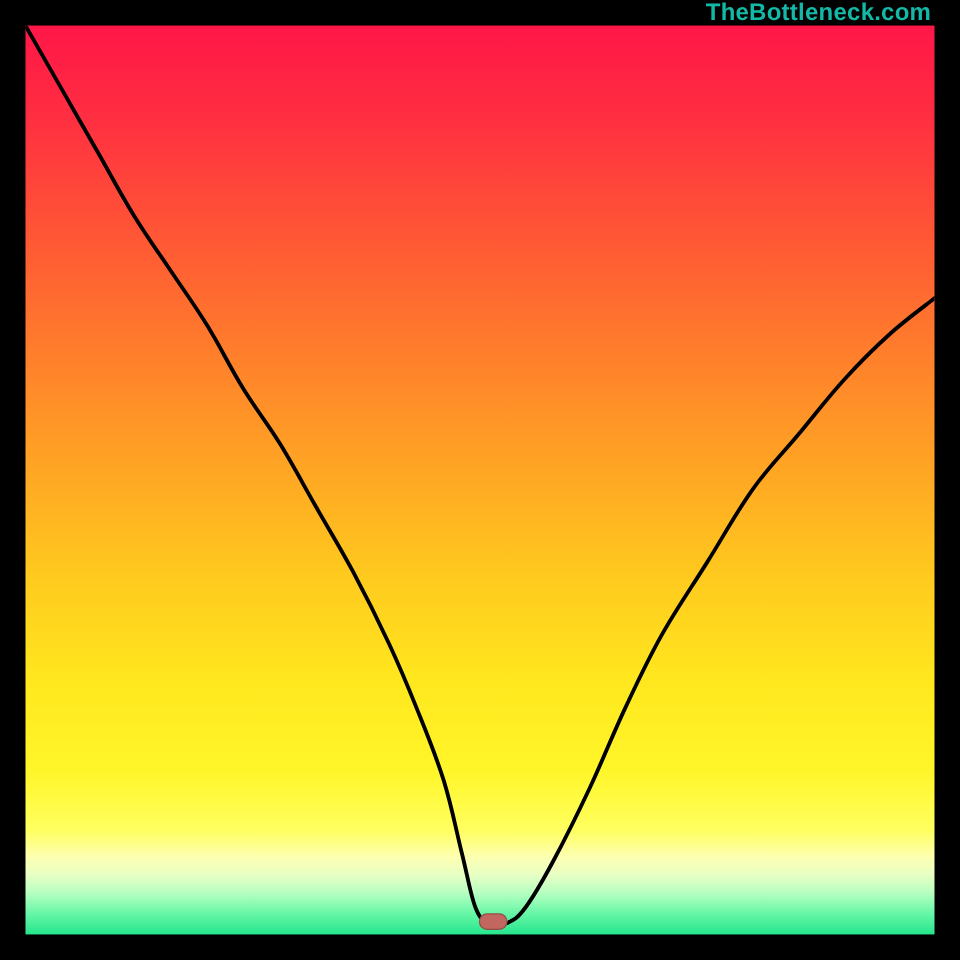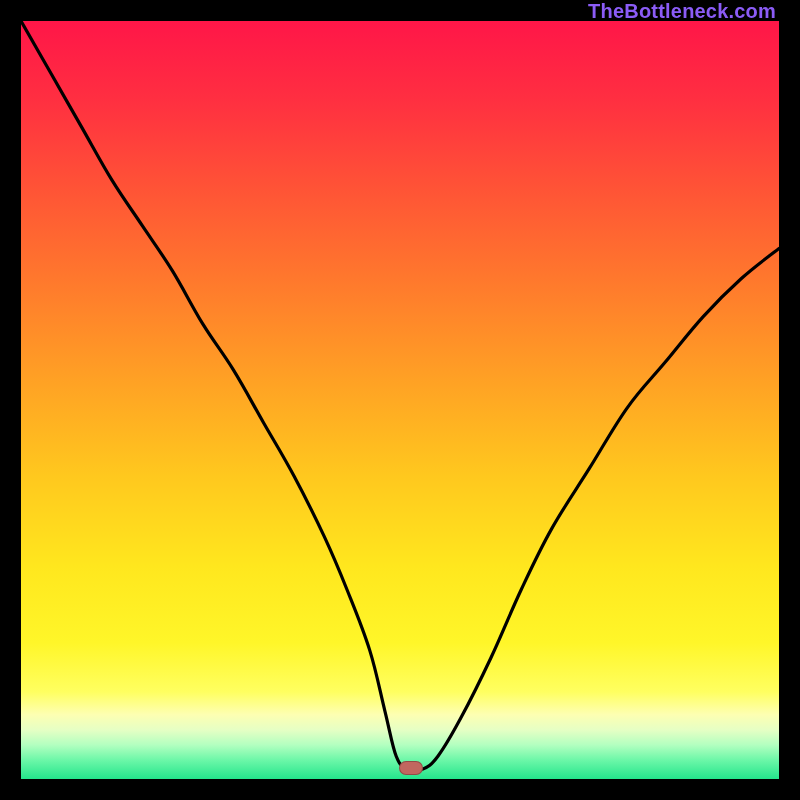--- a/index.html
+++ b/index.html
@@ -45,21 +45,21 @@
     width: 24px;
     height: 14px;
     border-radius: 7px;
     transform: translate(-50%, -50%);
     box-shadow: 0 0 0 1px rgba(0,0,0,0.25) inset;
   }
   .watermark {
     position: absolute;
     top: 0;
     right: 24px;
-    color: #8b5cf6;
+    color: #14b8a6;
     font-size: 20px;
     font-weight: 600;
     letter-spacing: 0.2px;
   }
 </style>
 </head>
 <body>
 
 <div class="stage">
 

